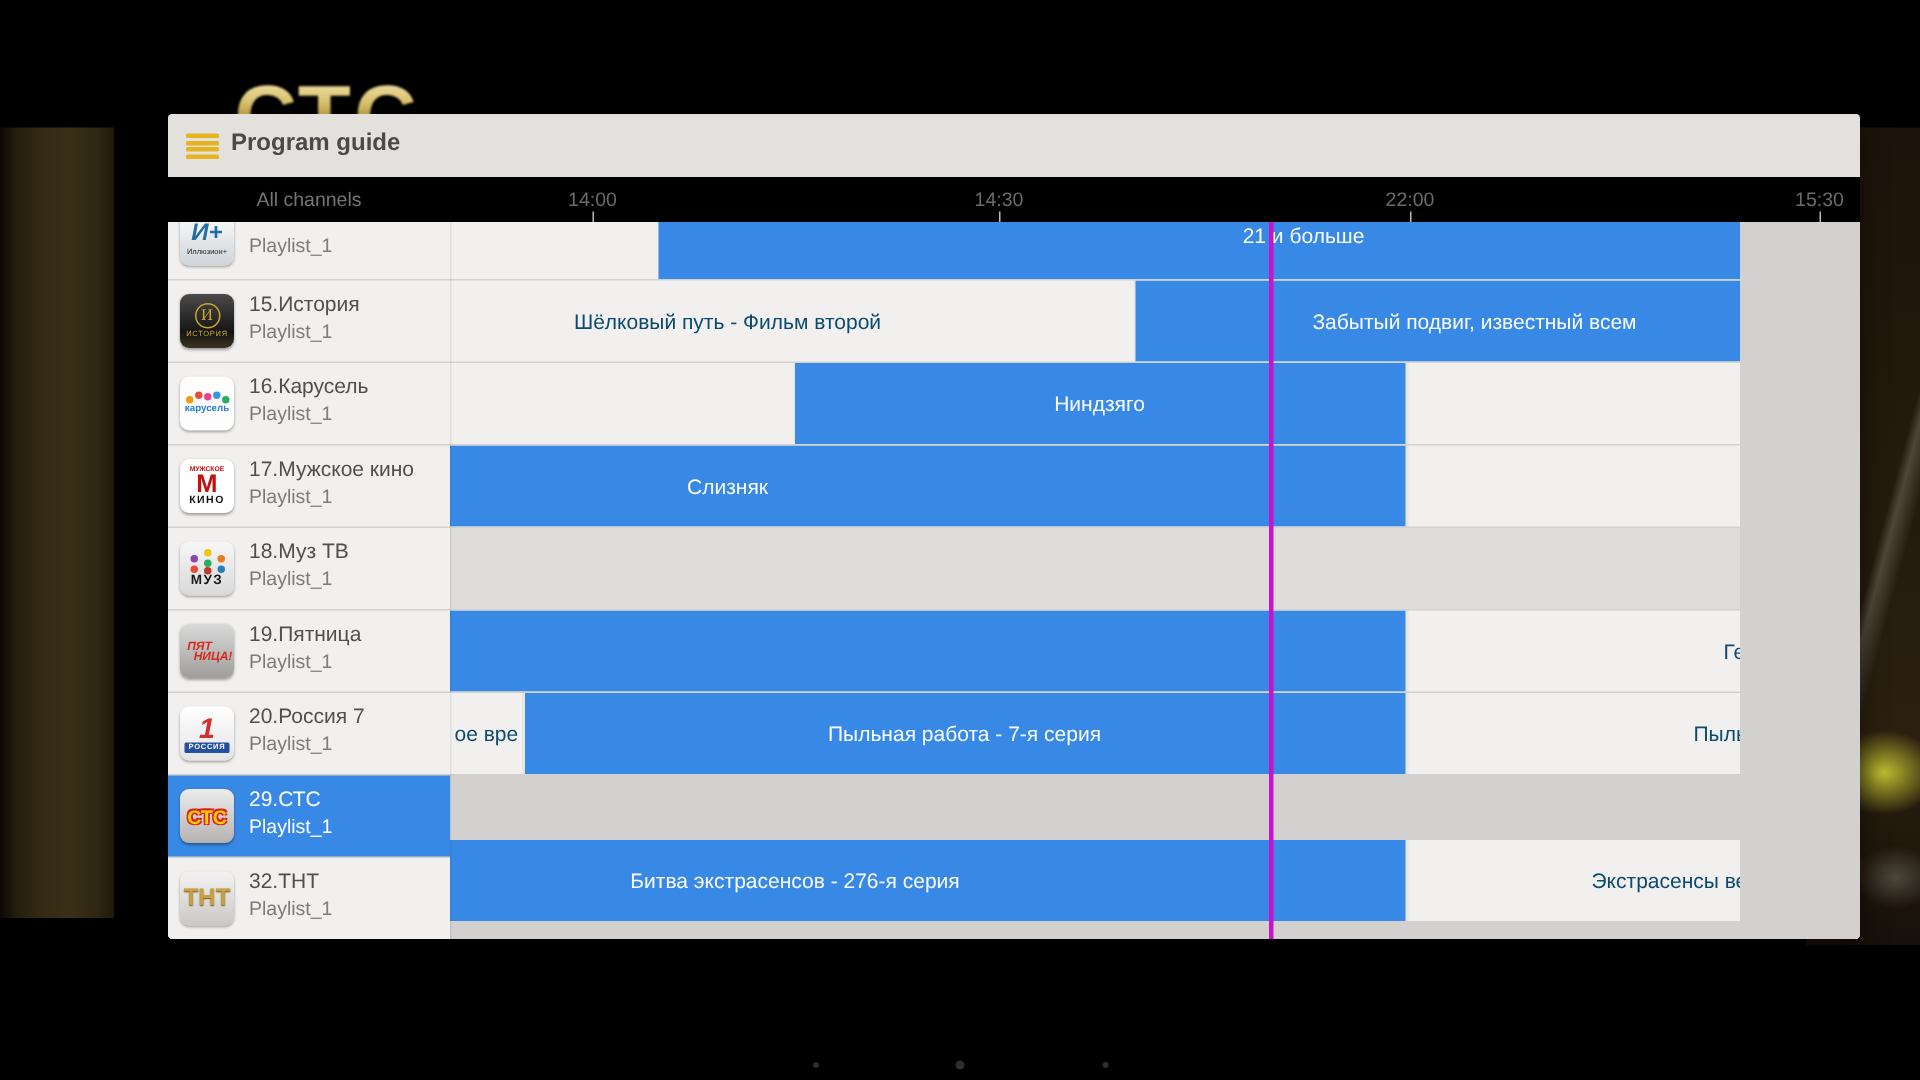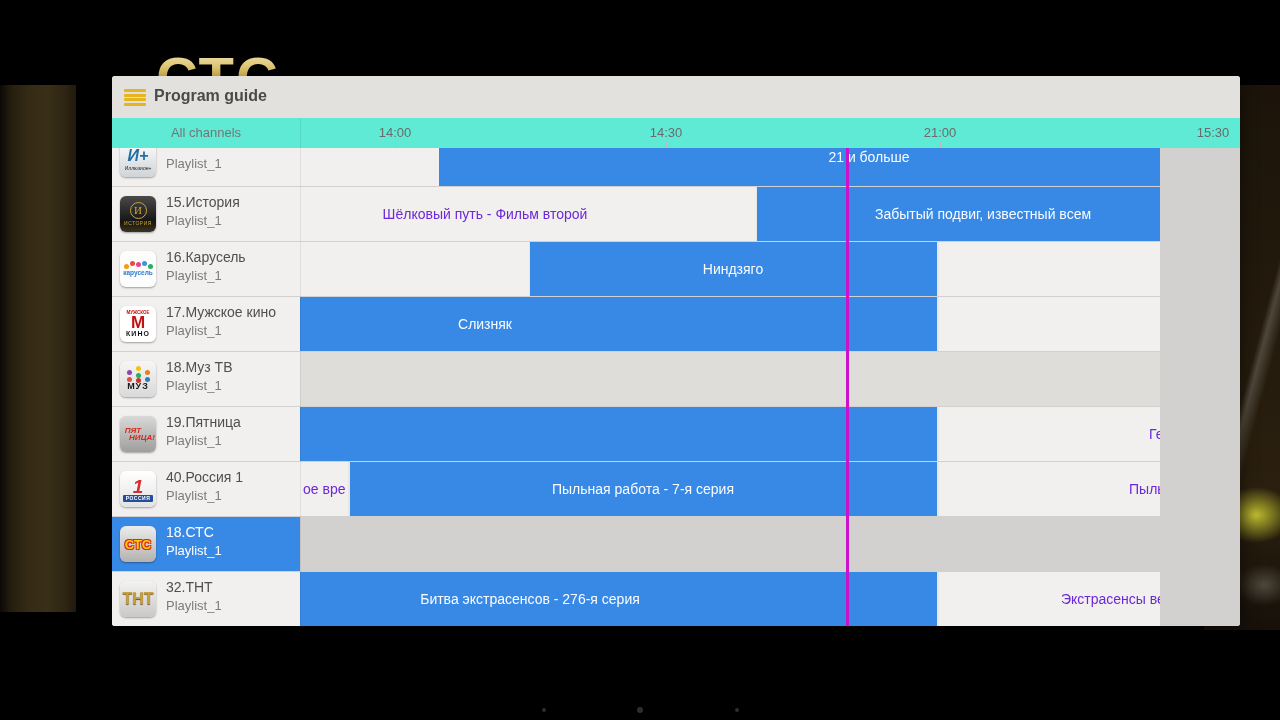--- a/index.html
+++ b/index.html
@@ -26,21 +26,21 @@
 
   
   .panel{left:76px;top:76px;width:1128px;height:550px;z-index:2;
     border-radius:3px;box-shadow:0 5px 18px rgba(0,0,0,.55);overflow:hidden;
     background:#d2d1cf;margin-left:36px;}
   .hdr{left:0;top:0;width:1128px;height:42px;background:rgba(227,226,223,.90);}
   .burger{left:12px;top:13px;width:22px;height:16px;}
   .burger i{display:block;height:3px;margin-bottom:1.5px;background:#e6b41e;border-radius:1px;}
   .hdr-title{left:42px;top:11px;font-size:16px;font-weight:bold;color:#4a4a4a;}
 
-  .timebar{left:0;top:42px;width:1128px;height:30px;background:#5eead4;}
+  .timebar{left:0;top:42px;width:1128px;height:30px;background:#000000;}
   .allch{left:0;top:7px;width:188px;text-align:center;font-size:13px;color:#757575;}
   .tlab{top:7px;font-size:13px;color:#6b6b6b;transform:translateX(-50%);white-space:nowrap;}
   .tick{bottom:0;width:1px;height:7px;background:#bcbbb9;}
 
   .bodywrap{left:0;top:72px;width:1128px;height:478px;background:#d2d1cf;}
   .chcol{left:0;top:0;width:188px;height:478px;overflow:hidden;}
   .gridcol{left:188px;top:0;width:860px;height:478px;overflow:hidden;}
   .vdiv{left:188px;top:42px;width:1px;height:508px;background:rgba(0,0,0,.07);}
 
   
@@ -88,21 +88,21 @@
 
   
   .track{position:absolute;left:0;width:940px;background:#e7e6e3;overflow:hidden;}
   .blk{position:absolute;top:0;height:100%;}
   .blk.b{background:#3889e5;}
   .blk.w{background:#f1f0ee;}
   .blk.g{background:#dfddda;}
   .pt{position:absolute;top:50%;transform:translateY(-50%);font-size:14px;white-space:nowrap;}
   .pt.c{transform:translate(-50%,-50%);}
   .pt.tb{color:#fafcff;}
-  .pt.tw{color:#6d28d9;}
+  .pt.tw{color:#0c4a6e;}
   .nowline{position:absolute;top:0;bottom:0;width:3px;background:#cb11cb;z-index:5;}
 </style>
 </head>
 <body>
 
 <div class="abs bg-left"></div>
 <div class="abs bg-right"></div>
 <div class="abs ghost-logo">СТС</div>
 
 <div class="abs panel">
@@ -115,21 +115,21 @@
       </div>
     <div class="abs hdr-title">Program guide</div>
   </div>
   <div class="abs timebar">
     <div class="abs allch">All channels</div>
     <div id="times">
         <div class="abs tlab" style="left: 283px;">14:00</div>
         <div class="abs tick" style="left: 283px;"></div>
         <div class="abs tlab" style="left: 554px;">14:30</div>
         <div class="abs tick" style="left: 554px;"></div>
-        <div class="abs tlab" style="left: 828px;">21:00</div>
+        <div class="abs tlab" style="left: 828px;">22:00</div>
         <div class="abs tick" style="left: 828px;"></div>
         <div class="abs tlab" style="left: 1101px;">15:30</div>
         <div class="abs tick" style="left: 1101px;"></div>
       </div>
   </div>
   <div class="abs bodywrap">
     <div class="abs chcol" id="channels">
         <div class="ch-row partial" style="top: 0px; height: 38px;">
           <div class="logo logo-illuzion">
             <span class="ll l0">И+</span>
@@ -174,28 +174,28 @@
             <span class="ll l1">НИЦА!</span>
           </div>
           <div class="ch-name">19.Пятница</div>
           <div class="ch-playlist">Playlist_1</div>
         </div>
         <div class="ch-row" style="top: 314px; height: 54px;">
           <div class="logo logo-rossiya">
             <span class="ll l0">1</span>
             <span class="ll l1">РОССИЯ</span>
           </div>
-          <div class="ch-name">40.Россия 1</div>
+          <div class="ch-name">20.Россия 7</div>
           <div class="ch-playlist">Playlist_1</div>
         </div>
         <div class="ch-row sel" style="top: 369px; height: 54px;">
           <div class="logo logo-sts">
             <span class="ll l0">СТС</span>
           </div>
-          <div class="ch-name">18.СТС</div>
+          <div class="ch-name">29.СТС</div>
           <div class="ch-playlist">Playlist_1</div>
         </div>
         <div class="ch-row" style="top: 424px; height: 54px;">
           <div class="logo logo-tnt">
             <span class="ll l0">ТНТ</span>
           </div>
           <div class="ch-name">32.ТНТ</div>
           <div class="ch-playlist">Playlist_1</div>
         </div>
       </div>
@@ -233,21 +233,21 @@
           <span class="pt tw" style="left: 849px;">Генеральная уб</span>
         </div>
         <div class="track" style="top: 314px; height: 54px;">
           <div class="blk w" style="left: 0px; width: 48px;"></div>
           <span class="pt tw" style="left: 3px;">ое вре</span>
           <div class="blk b" style="left: 50px; width: 587px;"></div>
           <span class="pt tb c" style="left: 343px;">Пыльная работа - 7-я серия</span>
           <div class="blk w" style="left: 639px; width: 301px;"></div>
           <span class="pt tw" style="left: 829px;">Пыльная работа - 8</span>
         </div>
-        <div class="track" style="top: 424px; height: 54px;">
+        <div class="track" style="top: 412px; height: 54px;">
           <div class="blk b" style="left: 0px; width: 637px;"></div>
           <span class="pt tb c" style="left: 230px;">Битва экстрасенсов - 276-я серия</span>
           <div class="blk w" style="left: 639px; width: 301px;"></div>
           <span class="pt tw" style="left: 761px;">Экстрасенсы ведут расследо</span>
         </div>
         <div class="nowline" style="left: 546px;"></div>
       </div>
   </div>
   <div class="abs vdiv"></div>
 </div>

